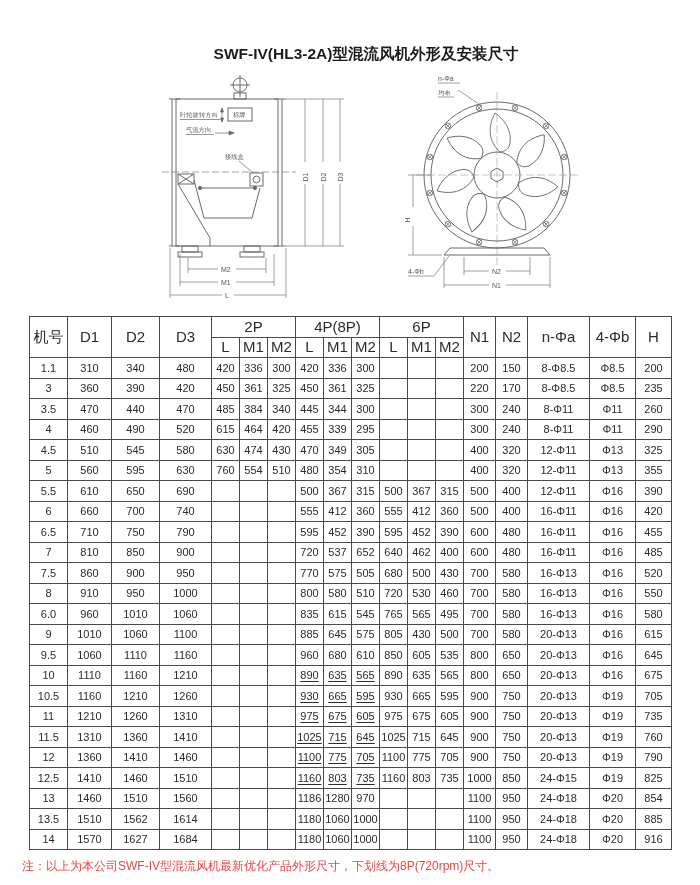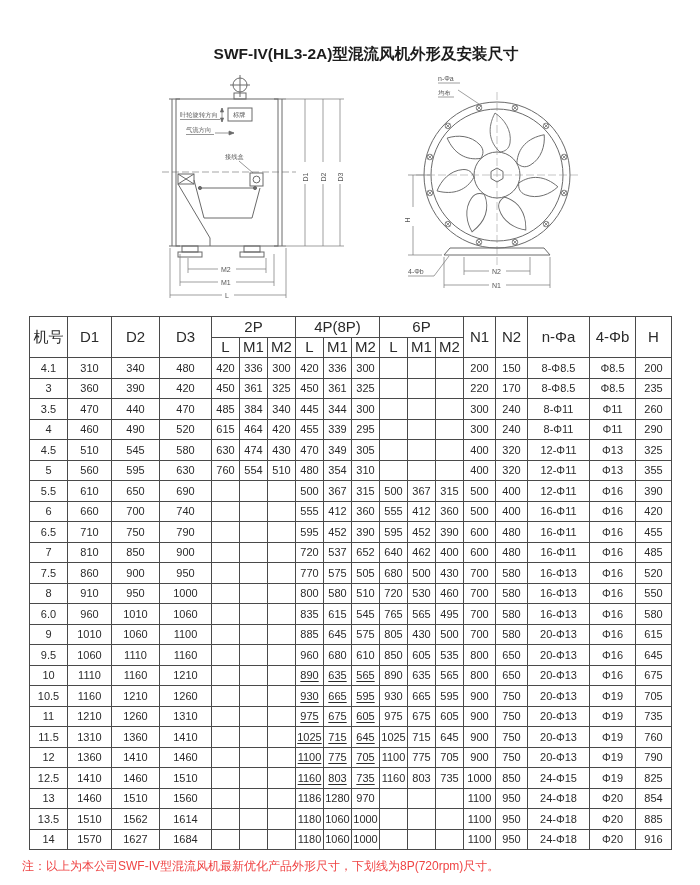--- a/index.html
+++ b/index.html
@@ -245,21 +245,21 @@
         <th>L</th>
         <th>M1</th>
         <th>M2</th>
         <th>L</th>
         <th>M1</th>
         <th>M2</th>
       </tr>
     </thead>
     <tbody>
         <tr>
-          <td>4.1</td>
+          <td>1.1</td>
           <td>310</td>
           <td>340</td>
           <td>480</td>
           <td>420</td>
           <td>336</td>
           <td>300</td>
           <td>420</td>
           <td>336</td>
           <td>300</td>
           <td></td>

